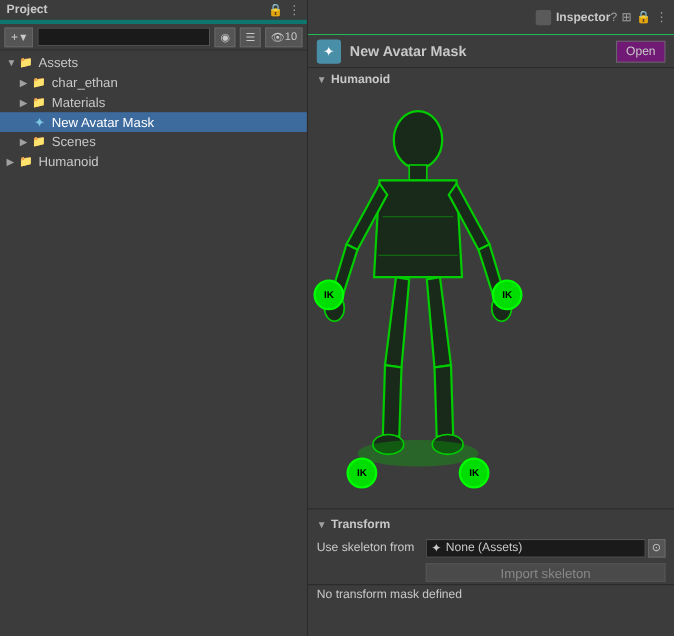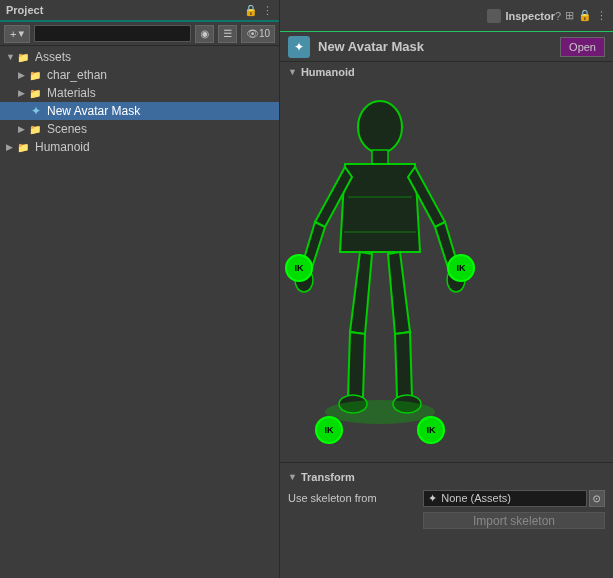--- a/index.html
+++ b/index.html
@@ -28,21 +28,21 @@
       border-right: 1px solid #2a2a2a;
     }
 
     .panel-header {
       height: 22px;
       background: #3c3c3c;
       display: flex;
       align-items: center;
       justify-content: space-between;
       padding: 0 6px;
-      border-bottom: 2px solid #0f766e;
+      border-bottom: 4px solid #0f766e;
     }
 
     .panel-title {
       color: #c8c8c8;
       font-size: 11px;
       font-weight: bold;
     }
 
     .header-icons {
       display: flex;
@@ -319,21 +319,21 @@
     }
 
     .form-row {
       display: flex;
       align-items: center;
       padding: 2px 8px;
       height: 22px;
     }
 
     .form-label {
-      width: 135px;
+      width: 99px;
       color: #c8c8c8;
       font-size: 11px;
     }
 
     .form-value-container {
       flex: 1;
       display: flex;
       align-items: center;
       gap: 2px;
     }
@@ -551,16 +551,19 @@
           </div>
         </div>
 
         <div class="form-row">
           <span class="form-label"></span>
           <div class="form-value-container">
             <button class="import-skeleton-btn">Import skeleton</button>
           </div>
         </div>
 
+        <div class="status-bar">
+          <span>No transform mask defined</span>
+        </div>
       </div>
     </div>
   </div>
 </div>
 
 </body></html>

